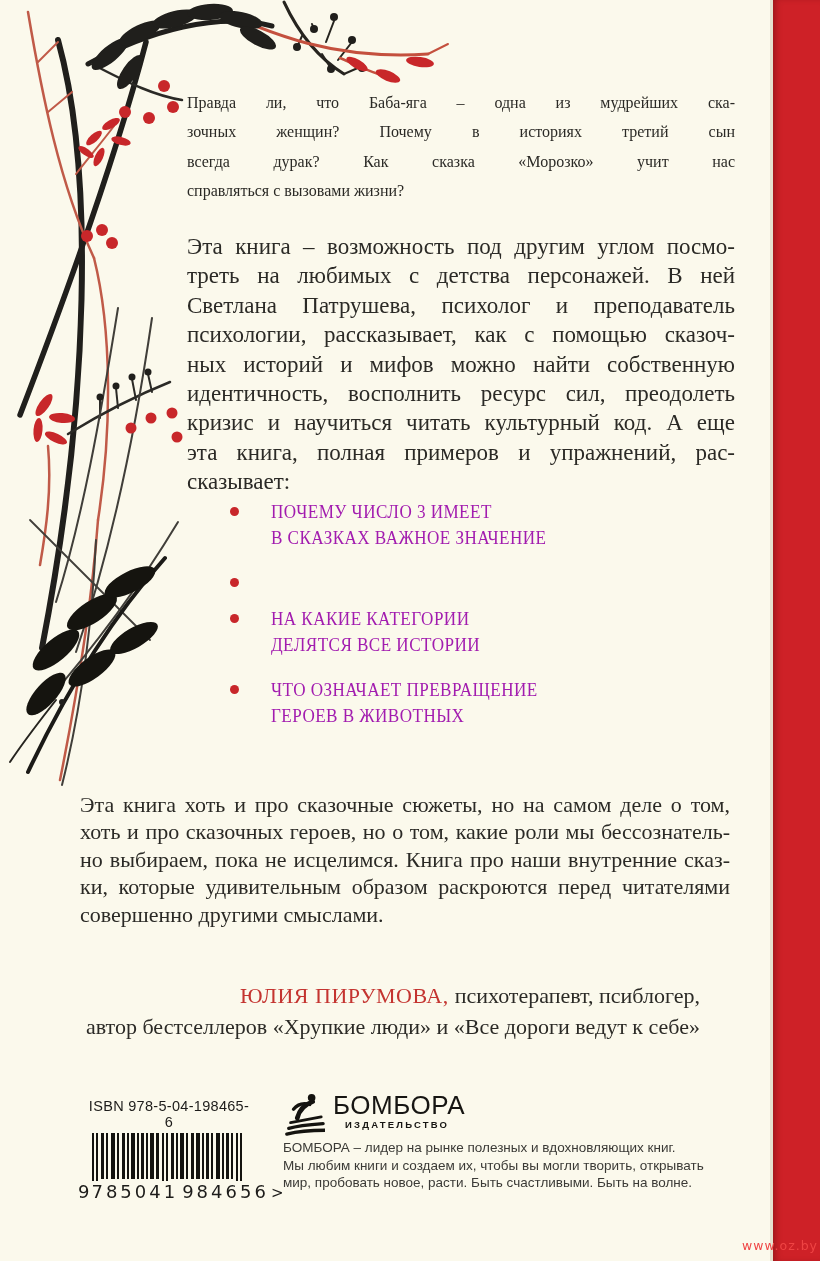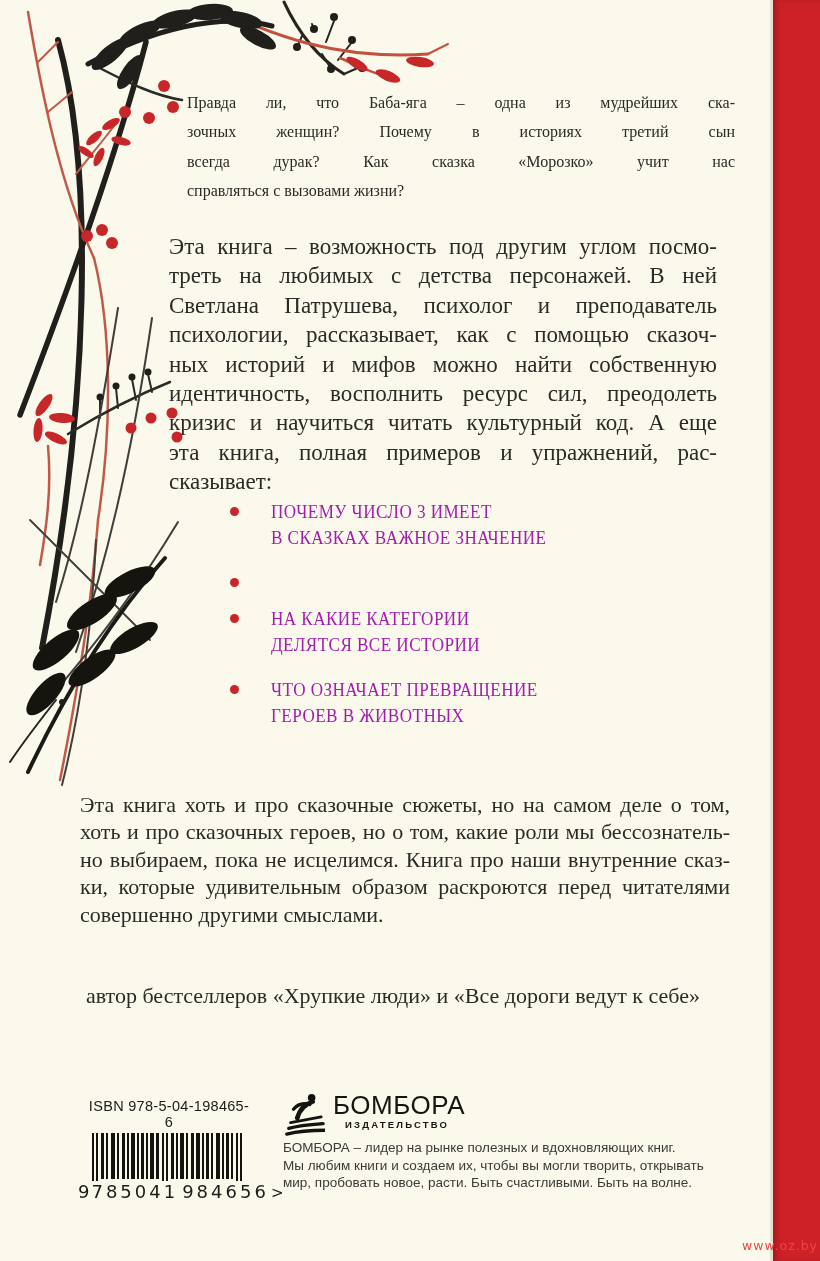--- a/index.html
+++ b/index.html
@@ -21,21 +21,21 @@
   }
   
   .illustration{ position:absolute; left:0; top:0; pointer-events:none; }
 
   
   .para .line{ white-space:nowrap; }
   .justify .line{ text-align:justify; text-align-last:justify; white-space:normal; }
   .justify .line:last-child{ text-align-last:left; }
 
   .intro{ position:absolute; left:187px; top:88px;  width:548px; font-size:16px; line-height:29.4px; }
-  .about{ position:absolute; left:169px; top:232px; width:548px; font-size:23px; line-height:29.4px; }
+  .about{ position:absolute; left:187px; top:232px; width:548px; font-size:23px; line-height:29.4px; }
 
   .bullets{ position:absolute; left:230px; top:499px; width:360px; }
   .bullet-item{ display:flex; align-items:flex-start; margin-bottom:19px; }
   .dot{ width:9px; height:9px; border-radius:50%; background:#c8272a; margin-top:8px; flex:0 0 9px; }
   .bullet-text{ margin-left:32px; color:#a21caf; font-size:19px; line-height:26px; letter-spacing:.5px; }
   .bullet-text .line{ transform:scaleX(.9); transform-origin:0 50%; white-space:nowrap; }
 
   .summary{ position:absolute; left:80px; top:791px; width:650px; font-size:22px; line-height:27.4px; }
 
   .author{ position:absolute; left:80px; top:981px; width:620px; text-align:right; font-size:22px; line-height:30.5px; }
@@ -228,20 +228,23 @@
 
   <div class="para justify summary">
       <div class="line">Эта книга хоть и про сказочные сюжеты, но на самом деле о том,</div>
       <div class="line">хоть и про сказочных героев, но о том, какие роли мы бессознатель-</div>
       <div class="line">но выбираем, пока не исцелимся. Книга про наши внутренние сказ-</div>
       <div class="line">ки, которые удивительным образом раскроются перед читателями</div>
       <div class="line">совершенно другими смыслами.</div>
     </div>
 
   <div class="author">
+    <div class="a-line1">
+      <span class="a-name">ЮЛИЯ ПИРУМОВА,</span><span class="a-role">психотерапевт, псиблогер,</span>
+    </div>
     <div class="a-line2">автор бестселлеров «Хрупкие люди» и «Все дороги ведут к себе»</div>
   </div>
 
   <div class="barcode-block">
     <div class="isbn">ISBN 978-5-04-198465-6</div>
     <svg width="162" height="58" viewBox="0 0 162 58">
       <g fill="#14130f">
         <rect x="4" y="0" width="2" height="58"></rect>
           <rect x="8" y="0" width="2" height="58"></rect>
         <rect x="13" y="0" width="3" height="46"></rect>

